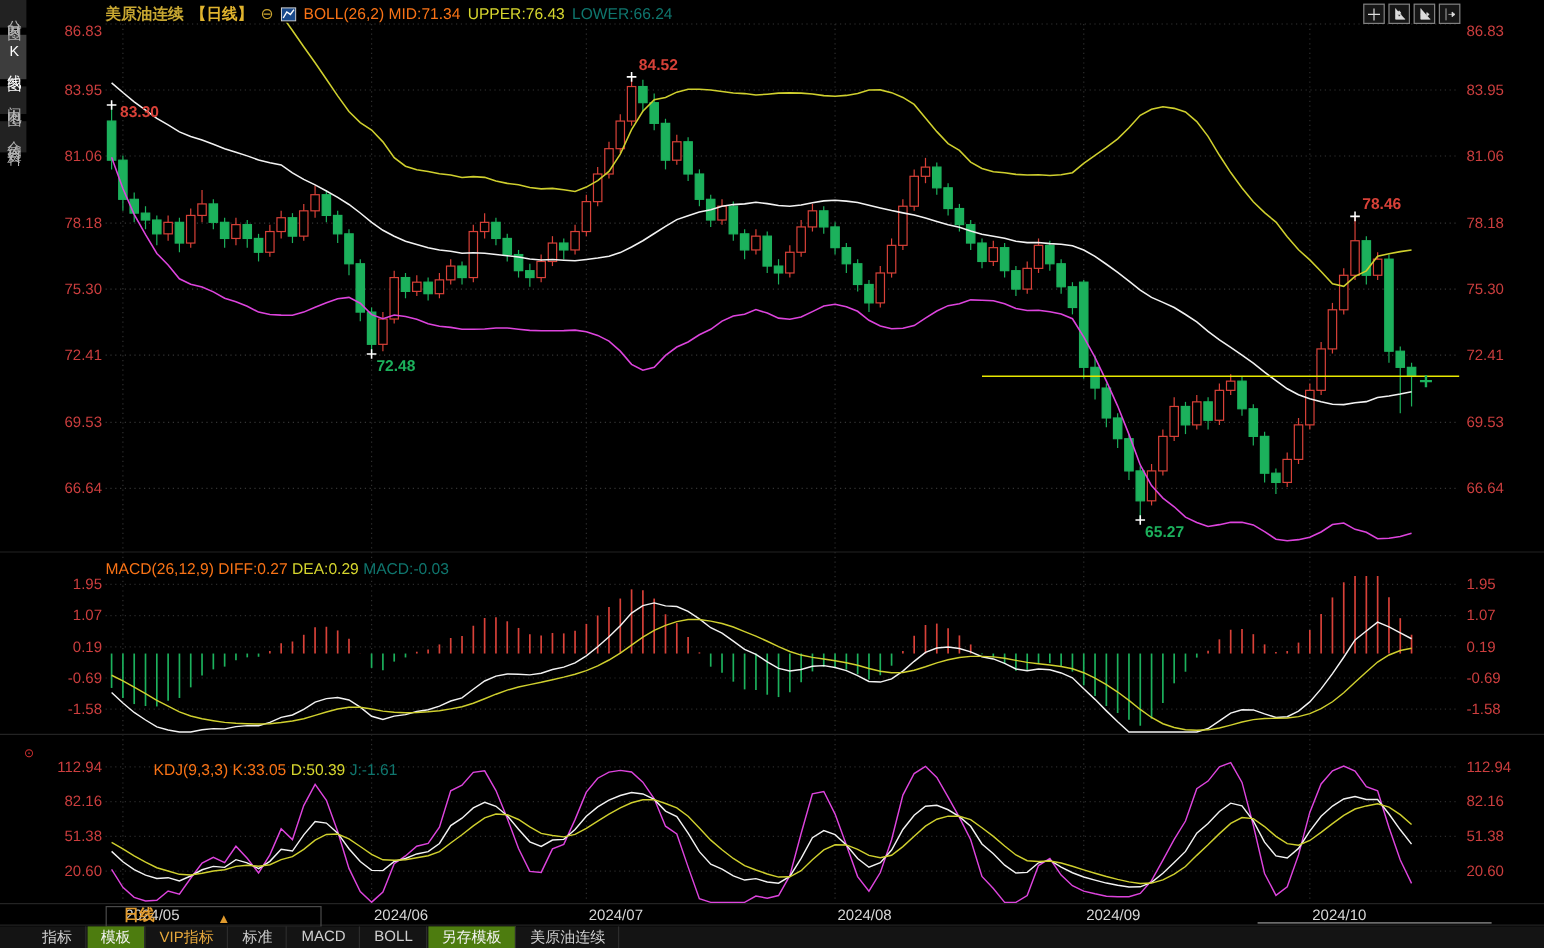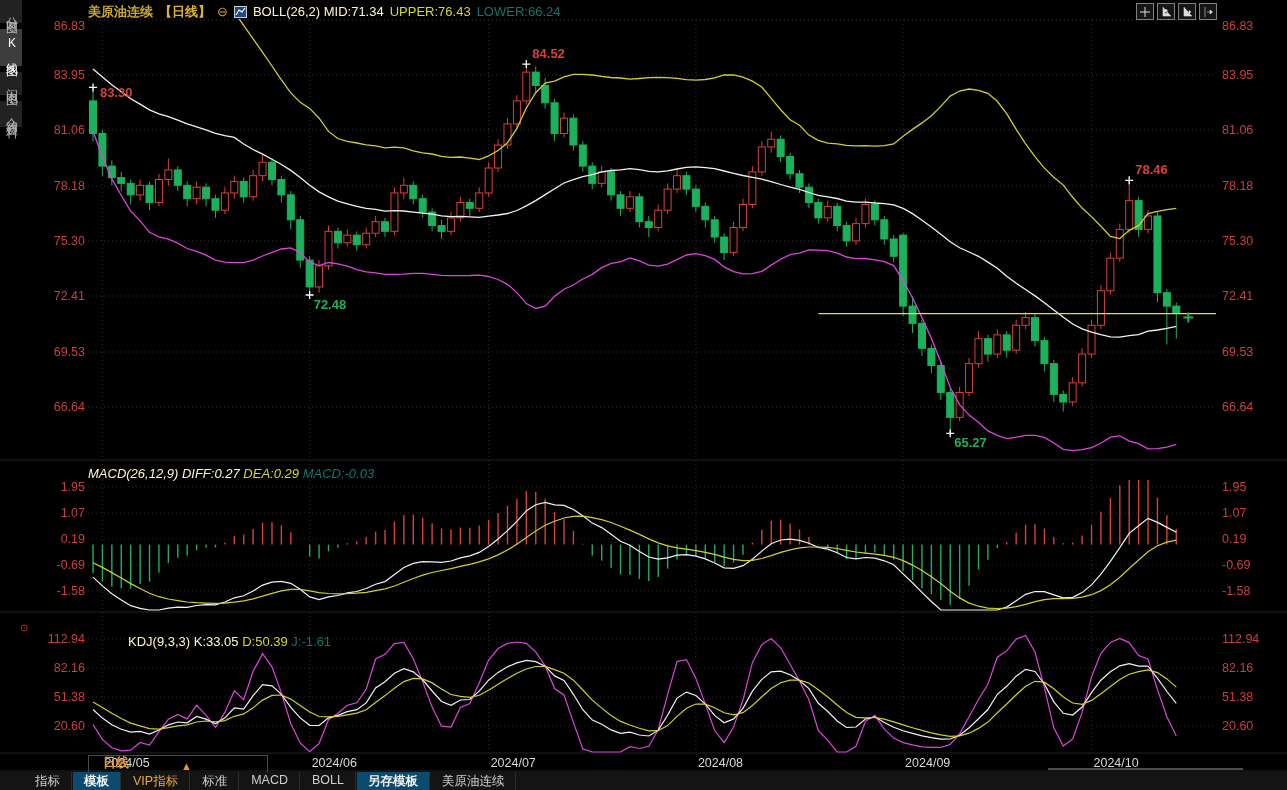--- a/index.html
+++ b/index.html
@@ -11,41 +11,41 @@
   .side-item{width:18px;margin:0 0 6px 0;padding:7px 2px;background:#222;color:#b5b5b5;
      font-size:12px;writing-mode:vertical-rl;text-orientation:upright;letter-spacing:3px;
      text-align:center;cursor:pointer;}
   .side-item.active{background:#3d3d3d;color:#fff;}
   
   .hdr{position:absolute;left:88px;top:3px;z-index:4;font-size:13px;white-space:nowrap;}
   .hdr span{margin-right:6px;}
   .sym{color:#c9a832;font-weight:bold;margin-top:48px;}
   .per{color:#e0b32e;font-weight:bold;}
   .collapse{color:#caa32e;font-size:13px;cursor:pointer;}
-  .wht{color:#fef9c3;}
+  .wht{color:#f97316;}
   .yel{color:#d6d62e;text-align:center;}
   .mag{color:#0f766e;}
   .pane-hdr{position:absolute;left:88px;z-index:4;font-size:13px;white-space:nowrap;}
-  #macd-hdr{top:466px;font-style:italic;}
+  #macd-hdr{top:466px;}
   #kdj-hdr{top:634px;margin-left:40px;}
   #kdj-ico{position:absolute;left:20px;top:622px;color:#d03030;font-size:10px;z-index:4;}
   
   #tools{position:absolute;right:70px;top:3px;z-index:6;display:flex;gap:3px;}
   .tool{width:16px;height:15px;border:1px solid #808080;background:#161616;display:flex;
         align-items:center;justify-content:center;cursor:pointer;}
   
   #period-box{position:absolute;left:88px;top:755px;width:178px;height:16px;border:1px solid #4a4a4a;
       z-index:4;display:flex;align-items:flex-end;cursor:pointer;}
   #period-box .plabel{color:#e09a2d;font-size:13px;font-weight:bold;margin-left:14px;}
   #period-box .tri{color:#e09a2d;font-size:11px;margin-left:52px;}
   #tabbar{position:absolute;left:0;top:772px;width:1287px;height:18px;background:#141414;
       z-index:4;display:flex;padding-left:24px;box-sizing:border-box;}
   .tab{font-size:12.5px;color:#d0d0d0;padding:1px 11px;margin-right:1px;cursor:pointer;
        border-right:1px solid #2c2c2c;white-space:nowrap;}
-  .tab.active{background:#0c4a6e;color:#f2f2f2;font-weight:bold;}
+  .tab.active{background:#4d7c0f;color:#f2f2f2;}
   .tab.vip{color:#e8a93c;}
 </style>
 </head>
 <body>
 
 <div id="app">
   <svg id="chart-svg" width="1287" height="790" style="position:absolute;left:0;top:0;z-index:1;">
     <defs>
       <clipPath id="cpPrice">
           <rect x="88" y="19" width="1128" height="441"></rect>

